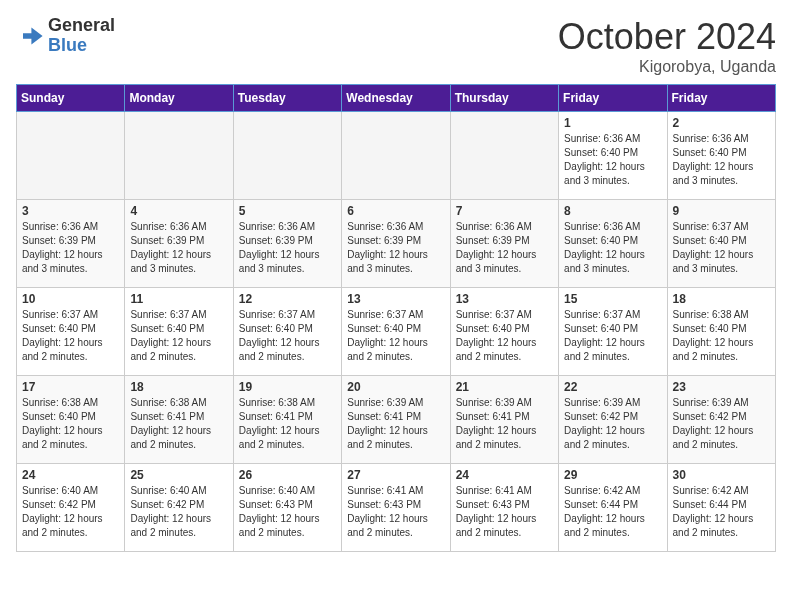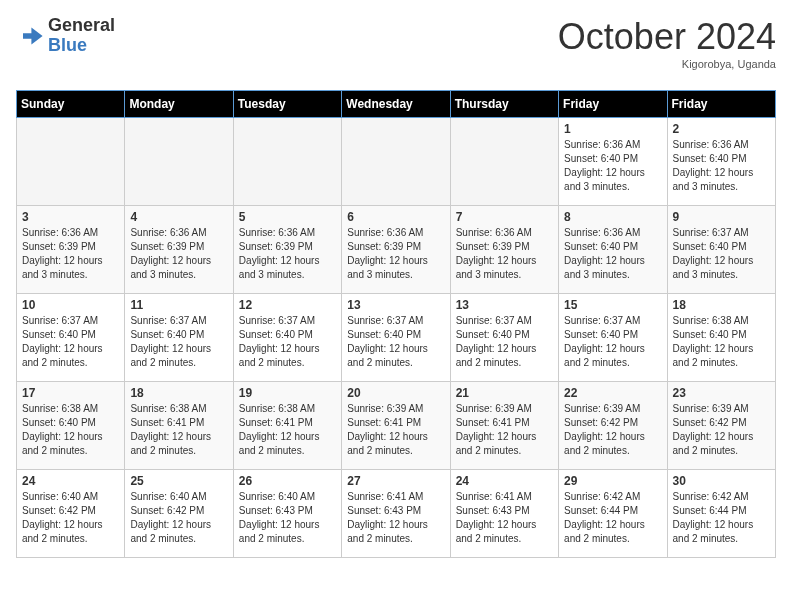--- a/index.html
+++ b/index.html
@@ -7,21 +7,21 @@
       font-family: Arial, sans-serif;
       background: #fff;
       width: 792px;
       min-height: 612px;
       padding: 16px;
     }
     .header {
       display: flex;
       justify-content: space-between;
       align-items: flex-start;
-      margin-bottom: 20px;
+      margin-bottom: 8px;
     }
     .logo {
       display: flex;
       align-items: center;
       gap: 4px;
     }
     .logo-text {
       font-size: 18px;
       font-weight: bold;
       line-height: 1.1;
@@ -32,30 +32,30 @@
       width: 28px;
       height: 28px;
     }
     .title-block { text-align: right; }
     .month-title {
       font-size: 36px;
       font-weight: 300;
       color: #333;
     }
     .subtitle {
-      font-size: 11px;
+      font-size: 16px;
       color: #555;
     }
     .calendar {
       width: 100%;
       border-collapse: collapse;
       table-layout: fixed;
     }
     .calendar th {
-      background: #000000;
+      background: #4c1d95;
       color: #fff;
       font-size: 12px;
       font-weight: bold;
       padding: 6px 4px;
       text-align: left;
       border: 1px solid #5a9ad5;
     }
     .calendar td {
       vertical-align: top;
       border: 1px solid #ccc;

